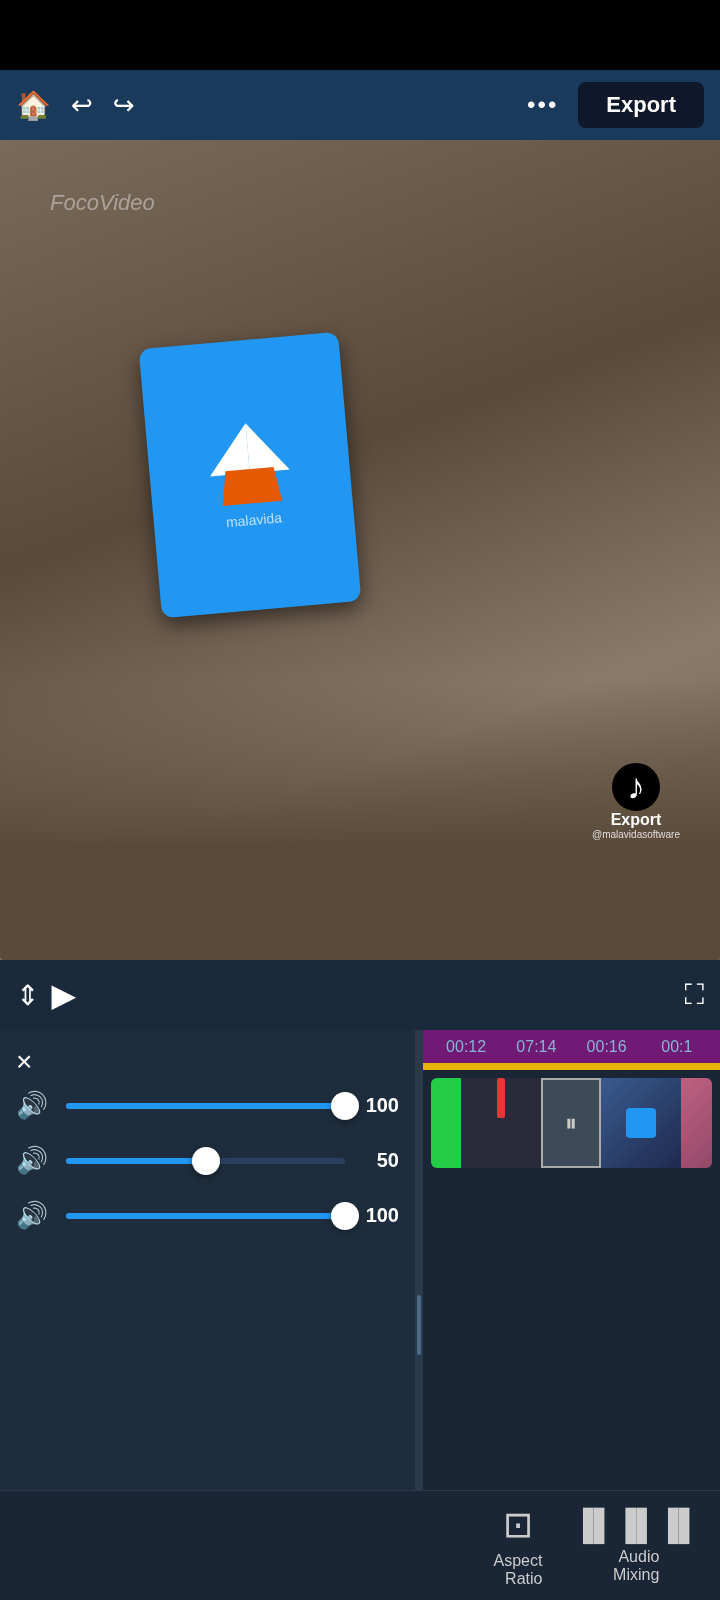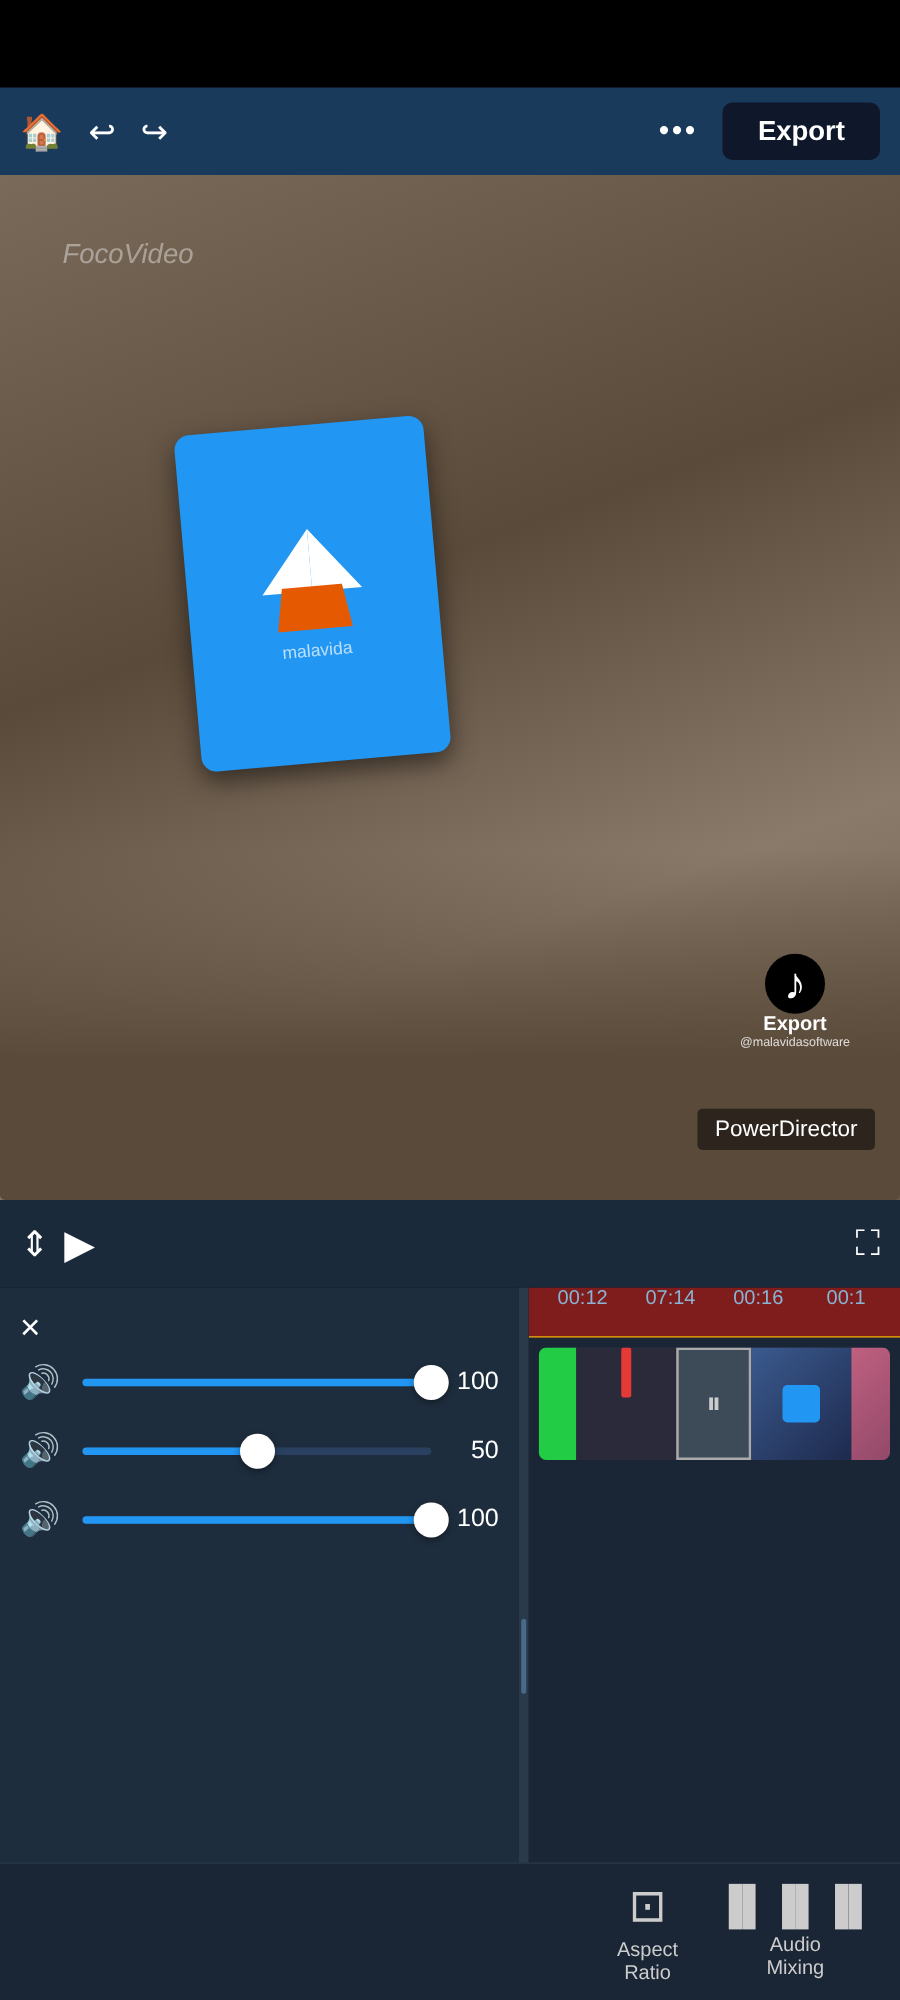--- a/index.html
+++ b/index.html
@@ -286,20 +286,21 @@
       background: #fff;
       border-radius: 50%;
       box-shadow: 0 2px 6px rgba(0,0,0,0.4);
     }
     .slider-value {
       color: #fff;
       font-size: 20px;
       width: 40px;
       text-align: right;
       flex-shrink: 0;
+      font-weight: bold;
     }
     
     .v-divider {
       width: 8px;
       background: #2a3a4a;
       flex-shrink: 0;
       display: flex;
       align-items: center;
       justify-content: center;
     }
@@ -314,24 +315,25 @@
     .timeline-panel {
       flex: 1;
       height: 590px;
       background: #1a2535;
       overflow: hidden;
       display: flex;
       flex-direction: column;
     }
     .timeline-ruler {
       height: 40px;
-      background: #7f1d1d;
-      display: flex;
+      background: #701a75;
+      display: flex;
+      align-items: center;
       padding: 0 8px;
-      border-bottom: 1px solid #eab308;
+      border-bottom: 7px solid #eab308;
     }
     .ruler-mark {
       color: #8ab4d4;
       font-size: 16px;
       flex: 1;
       text-align: center;
     }
     .timeline-tracks {
       flex: 1;
       padding: 8px;
@@ -410,21 +412,21 @@
       gap: 6px;
       cursor: pointer;
     }
     .toolbar-icon {
       font-size: 36px;
       color: #ccc;
     }
     .toolbar-label {
       color: #ccc;
       font-size: 16px;
-      text-align: center;
+      text-align: right;
     }
   </style>
 </head>
 <body>
 
 <div class="top-bar"></div>
 
 <div class="header">
   <div class="header-left">
     <span class="header-icon">🏠</span>
@@ -455,21 +457,20 @@
   </div>
 
   <div class="hands-area"></div>
 
   <div class="tiktok-badge">
     <div class="tiktok-icon">♪</div>
     <span class="tiktok-label">Export</span>
     <span class="tiktok-handle">@malavidasoftware</span>
   </div>
 
-  <div class="powerdirector-badge">PowerDirector</div>
 </div>
 
 <div class="playback-bar">
   <span class="pb-fit-icon">⇕</span>
   <span class="pb-play">▶</span>
   <span style="flex:1"></span>
   <span class="pb-fullscreen">⛶</span>
 </div>
 
 <div class="bottom-area">

